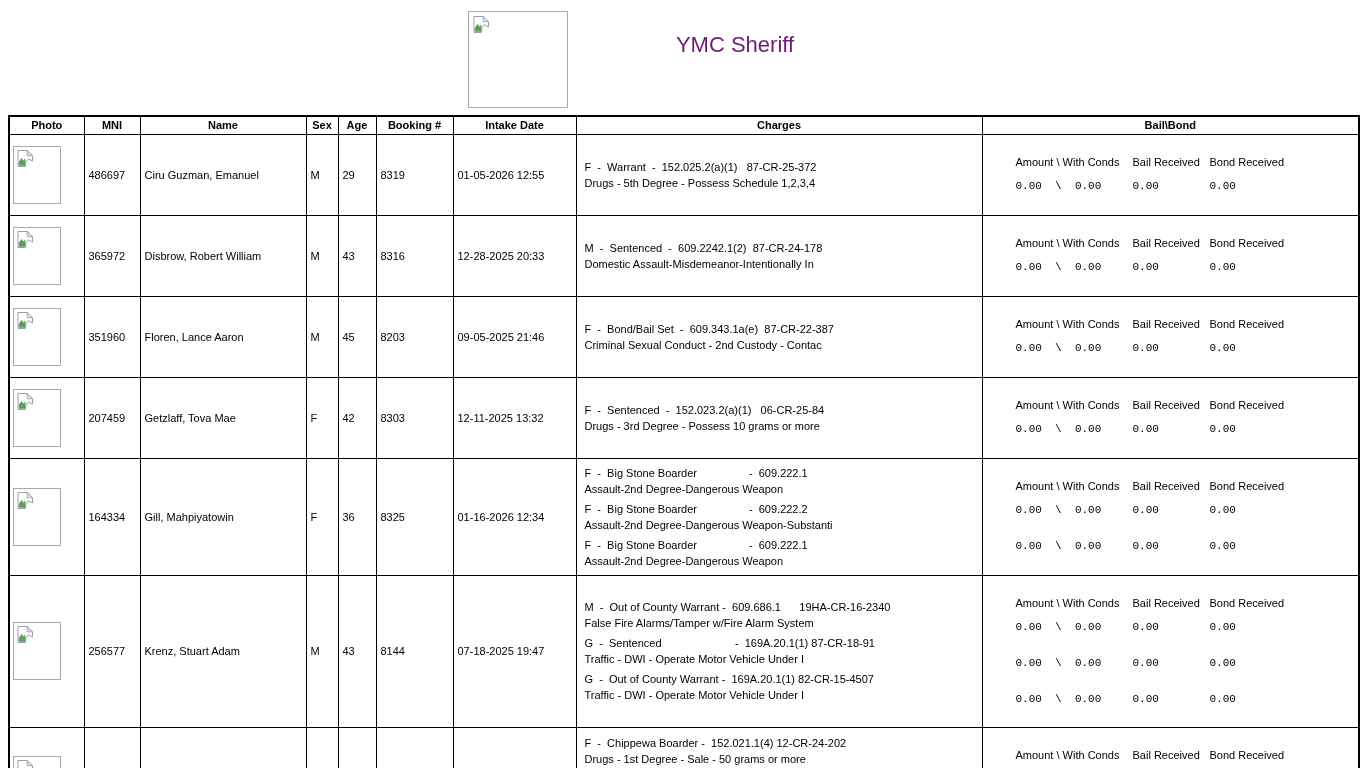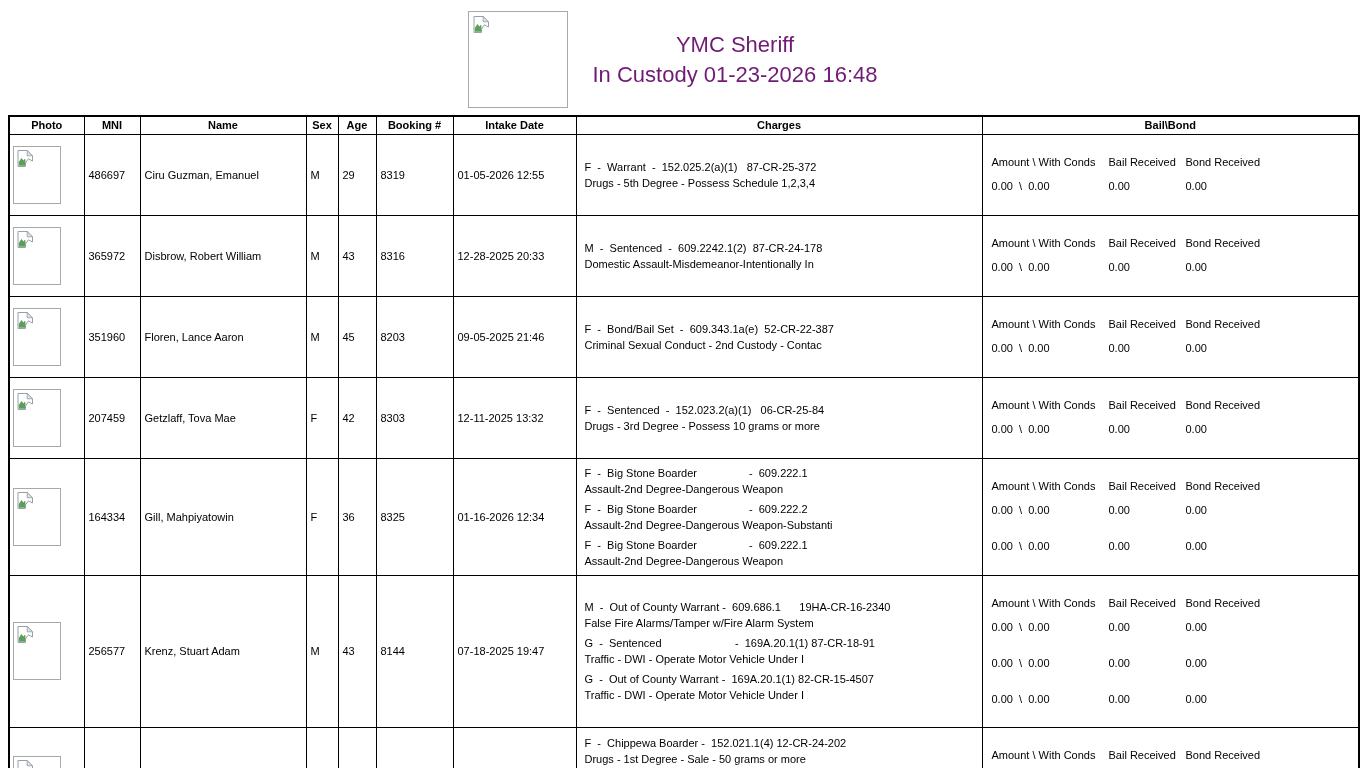--- a/index.html
+++ b/index.html
@@ -64,44 +64,43 @@
   .photo-box svg { display: block; margin: 2px; }
 
   .charges-cell { padding-left: 8px; margin-left: 20px; }
   .charge { line-height: 16px; }
   .charge + .charge { margin-top: 4px; }
   .charge div { white-space: pre-wrap; }
 
   .bail-cell { padding-left: 9px; }
   .bail-row { display: flex; line-height: 13px; }
   .bail-row > div { white-space: pre-wrap; }
-  .bail-c1 { width: 117px; }
+  .bail-c1 { width: 117px; margin-left: 24px; }
   .bail-c2 { width: 77px; }
   .bail-c3 { flex: 1; }
-  .bail-vals .bail-row { margin-top: 11px; }
+  .bail-vals .bail-row { margin-top: 11px; font-family: Liberation Mono, monospace; }
   .bail-vals .bail-row + .bail-row { margin-top: 23px; }
 
   
   tbody tr:nth-child(7) .charges-cell { vertical-align: top; padding-top: 7px; }
   tbody tr:nth-child(7) .bail-cell    { vertical-align: top; padding-top: 21px; }
 </style>
 </head>
 <body>
 
 <div class="report-header">
   <div class="logo-box">
     <svg width="19" height="19" viewBox="0 0 19 19" aria-hidden="true">
       <path d="M2 1.5 L11.2 1.5 L16.5 6.8 L16.5 12 L12.4 9.8 L9.4 14.1 L9.4 17.5 L2 17.5 Z" fill="#ffffff" stroke="#9aa0a6" stroke-width="1"></path>
       <path d="M11.2 1.5 L16.5 6.8 L11.2 6.8 Z" fill="#dbe7f3" stroke="#9aa0a6" stroke-width="0.9"></path>
       <path d="M2.8 13 L5.4 9 L7.5 11.4 L8.8 9.8 L9.4 10.6 L9.4 16.7 L2.8 16.7 Z" fill="#5d9e5d"></path>
     </svg>
   </div>
   <div class="title-block">
     <div>YMC Sheriff</div>
-    <div>In Custody 01-23-2026 16:48</div>
   </div>
 </div>
 
 <table class="report">
   <colgroup>
     <col style="width:75px">
       <col style="width:56px">
       <col style="width:166px">
     <col style="width:32px">
       <col style="width:38px">
@@ -214,21 +213,21 @@
     </td>
     <td>351960</td>
     <td>Floren, Lance Aaron</td>
     <td>M</td>
     <td>45</td>
     <td>8203</td>
     <td>09-05-2025 21:46</td>
     <td class="charges-cell">
       <div>
             <div class="charge">
-              <div>F  -  Bond/Bail Set  -  609.343.1a(e)  52-CR-22-387</div>
+              <div>F  -  Bond/Bail Set  -  609.343.1a(e)  87-CR-22-387</div>
               <div>Criminal Sexual Conduct - 2nd Custody - Contac</div>
             </div>
           </div>
     </td>
     <td class="bail-cell">
       <div class="bail-row bail-head">
             <div class="bail-c1">Amount \ With Conds</div>
             <div class="bail-c2">Bail Received</div>
             <div class="bail-c3">Bond Received</div>
           </div>

